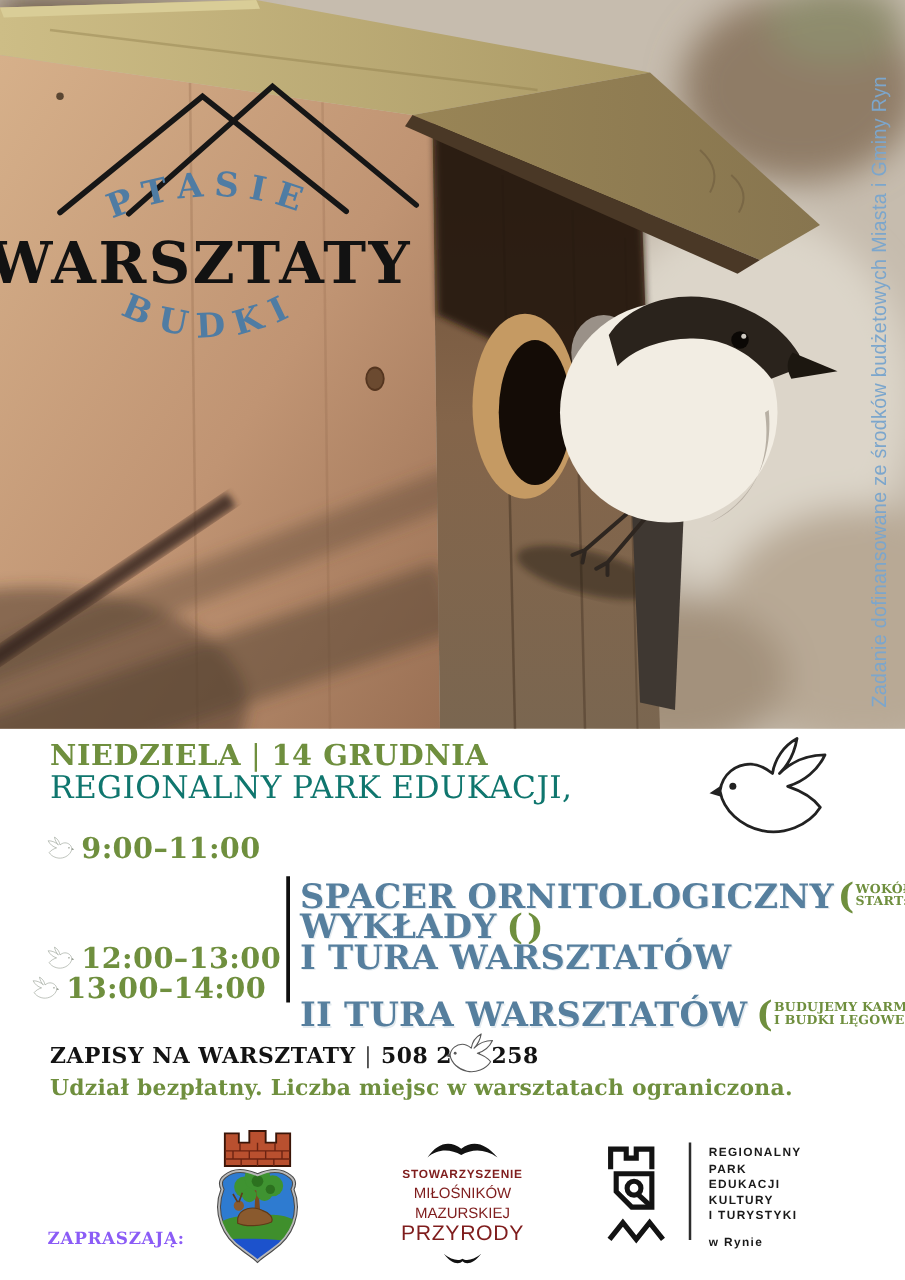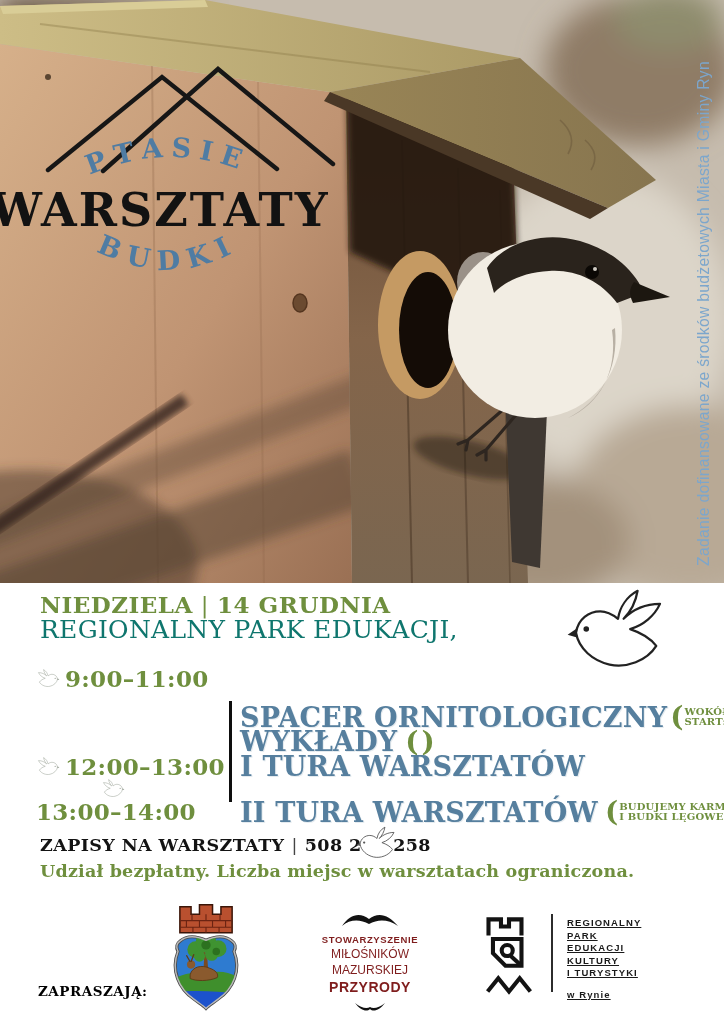--- a/index.html
+++ b/index.html
@@ -23,36 +23,36 @@
   .paren{font-size:28px;line-height:22px;color:#6f8f3e;font-weight:600;margin:0 1px 0 3px;}
   .paren.close{margin:0 0 0 2px;}
   .notes{display:inline-flex;flex-direction:column;justify-content:center;}
   .notes span{font-size:10px;line-height:10.5px;font-weight:bold;color:#6f8f3e;letter-spacing:.2px;}
   .signup{position:absolute;left:40px;top:835px;font-size:17.5px;font-weight:bold;color:#131313;
           letter-spacing:.4px;white-space:nowrap;}
   .signup .sep{font-weight:400;color:#444;margin:0 7px;}
   .signup-dove{position:absolute;left:356px;top:826px;color:#5a5a5a;}
   .free-note{position:absolute;left:40px;top:861px;font-size:17.5px;font-weight:bold;color:#6f8f3e;
              letter-spacing:.2px;white-space:nowrap;}
-  .invite{position:absolute;left:38px;top:983px;font-size:13.5px;font-weight:bold;color:#000000;
+  .invite{position:absolute;left:38px;top:983px;font-size:13.5px;font-weight:bold;color:#8b5cf6;
           letter-spacing:.5px;}
   .crest{position:absolute;left:164px;top:901px;}
   .assoc{position:absolute;left:308px;top:911px;width:124px;text-align:center;
          font-family:"Liberation Sans", sans-serif;color:#7f1d1d;}
   .assoc .mark{display:block;margin:0 auto 4px;}
   .assoc .mark-sm{display:block;margin:5px auto 0;}
   .assoc .l1{font-size:9.5px;font-weight:bold;letter-spacing:.6px;line-height:13px;}
   .assoc .l2,.assoc .l3{font-size:12px;font-weight:normal;line-height:16px;}
-  .assoc .l4{font-size:14px;font-weight:bold;letter-spacing:.5px;line-height:18px;}
+  .assoc .l4{font-size:17px;font-weight:normal;letter-spacing:.5px;line-height:18px;}
   .park{position:absolute;left:483px;top:914px;display:flex;align-items:flex-start;
         font-family:"Liberation Sans", sans-serif;}
   .park .glyph{flex:0 0 auto;color:#131313;}
   .park .vline{width:2px;height:78px;background:#2c2c2c;margin:0 14px 0 16px;}
   .park .ptxt{padding-top:3px;}
-  .park .ptxt div{font-size:9.5px;font-weight:bold;letter-spacing:1.1px;line-height:12.5px;color:#1a1a1a;text-decoration:underline;}
+  .park .ptxt div{font-size:9.5px;font-weight:bold;letter-spacing:1.1px;line-height:12.5px;color:#1a1a1a;}
   .park .loc{margin-top:9px;font-size:10.5px;font-weight:400;letter-spacing:.5px;color:#555;}
 </style>
 </head>
 <body>
 
 <div class="poster">
 
   <svg class="photo" width="724" height="583" viewBox="0 0 724 583">
     <defs>
       <filter id="blurBig">
@@ -187,21 +187,21 @@
         <use href="#dove-shape"></use>
       </svg>
     <span class="time">9:00–11:00</span>
   </div>
   <div class="srow" style="left:36px;top:754px;">
     <svg class="dove-sm" viewBox="0 0 110 90">
         <use href="#dove-shape"></use>
       </svg>
     <span class="time">12:00–13:00</span>
   </div>
-  <div class="srow" style="left:36px;top:778.5px;flex-direction:column;">
+  <div class="srow" style="left:24px;top:778.5px;">
     <svg class="dove-sm" viewBox="0 0 110 90">
         <use href="#dove-shape"></use>
       </svg>
     <span class="time">13:00–14:00</span>
   </div>
 
   <div class="arow" style="top:705px;">
     <span class="act">SPACER ORNITOLOGICZNY</span>
     <span class="paren">(</span>
     <span class="notes">

